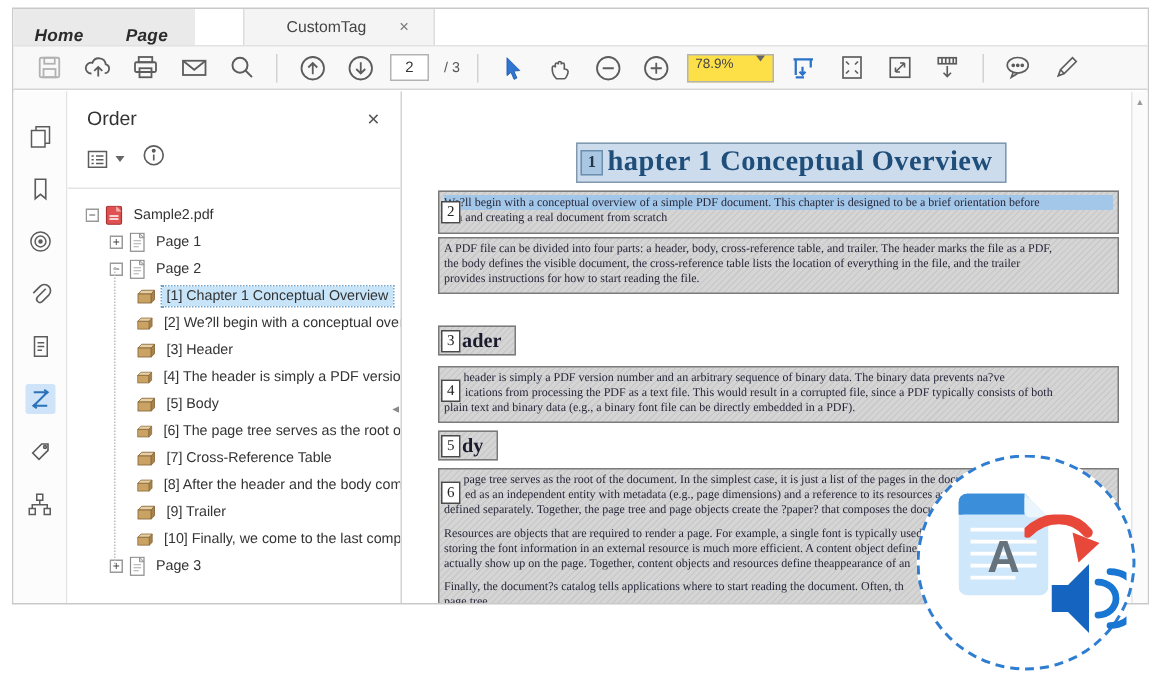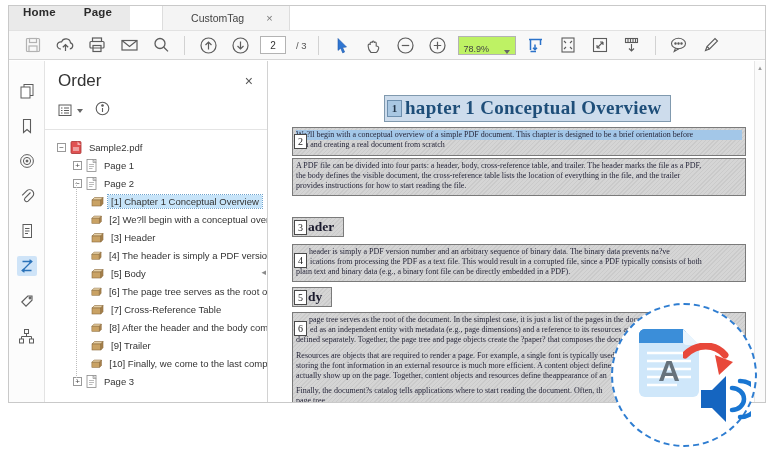--- a/index.html
+++ b/index.html
@@ -4,52 +4,52 @@
 <style>
   * { margin:0; padding:0; box-sizing:border-box; }
   html,body { width:770px; height:450px; background:#fff; overflow:hidden;
     font-family:"Liberation Sans", sans-serif; }
 
   .window { position:absolute; left:8px; top:5px; width:758px; height:398px;
     border:1px solid #c9c9c9; background:#fff; }
 
   
   .tabbar { height:24px; display:flex; align-items:stretch; background:#fff; }
-  .menuseg { background:#eaeaea; display:flex; align-items:flex-start; padding:0 18px 0 14px; gap:28px; }
+  .menuseg { background:#eaeaea; display:flex; align-items:flex-end; padding:0 18px 0 14px; gap:28px;font-style:italic; }
   .menu-item { font-size:11.5px; color:#2b2b2b; font-weight:bold; letter-spacing:.2px; cursor:default; }
   .doc-tab { margin-left:32px; background:#f4f4f4; border-left:1px solid #ddd; border-right:1px solid #ddd;
     display:flex; align-items:center; gap:22px; padding:0 16px; min-width:118px; }
   .doc-tab-label { font-size:10.5px; color:#444;margin-left:12px; }
   .tab-close { font-size:11px; color:#777; line-height:1; }
 
   
   .toolbar { height:30px; background:#f8f8f8; border-top:1px solid #e2e2e2; border-bottom:1px solid #d6d6d6;
     display:flex; align-items:center; padding-left:12px; gap:8px; }
   .tbtn { width:24px; height:22px; display:flex; align-items:center; justify-content:center; flex:none; }
   .tdiv { width:1px; height:19px; background:#d2d2d2; margin:0 3px; flex:none; }
   .pagebox { width:26px; height:18px; border:1px solid #b3b3b3; background:#fff; font-size:10px;
     text-align:center; color:#333; font-family:"Liberation Sans",sans-serif; }
   .pagetotal { font-size:9.5px; color:#555; margin-left:2px; }
-  .zoombox { width:58px; height:19px; border:1px solid #b3b3b3; background:#bef264; display:flex;
-    align-items:flex-end; justify-content:space-between; padding:0 5px; }
+  .zoombox { width:58px; height:19px; border:1px solid #b3b3b3; background:#fde047; display:flex;
+    align-items:flex-start; justify-content:space-between; padding:0 5px; }
   .zoomval { font-size:9px; color:#444; }
   .caret-down { width:0; height:0; border-left:3.5px solid transparent; border-right:3.5px solid transparent;
     border-top:4px solid #666; }
 
   
   .main { position:absolute; top:55px; bottom:0; left:0; right:0; display:flex; }
   .rail { width:36px; border-right:1px solid #e3e3e3; background:#fcfcfc; display:flex;
     flex-direction:column; align-items:center; padding-top:20px; gap:15px; }
   .rail-icon { width:20px; height:20px; display:flex; align-items:center; justify-content:center; border-radius:2px; }
   .rail-icon.selected { background:#cfe4f8; }
 
   
   .panel { width:223px; border-right:1px solid #d2d2d2; background:#fff; position:relative; overflow:hidden; }
   .panel-header { display:flex; justify-content:space-between; align-items:center; padding:10px 14px 2px 13px; }
-  .panel-title { font-size:17px; color:#333; }
+  .panel-title { font-size:13px; color:#333; }
   .panel-close { font-size:14px; color:#555; line-height:1; }
   .panel-opts { display:flex; align-items:center; gap:12px; padding:8px 13px 9px; border-bottom:1px solid #e4e4e4; }
   .opt-group { display:flex; align-items:center; gap:3px; }
 
   .tree { padding:8px 0 0 12px; font-size:9.5px; color:#333; white-space:nowrap; position:relative; }
   .trow { display:flex; align-items:center; height:18px; gap:4px; overflow:hidden; }
   .ind1 { margin-left:16px; } .ind2 { margin-left:34px; }
   .expand { width:9px; height:9px; border:1px solid #999; background:#fff; font-size:8px; line-height:7px;
     text-align:center; color:#444; flex:none; }
   .tlabel { overflow:hidden; text-overflow:clip; padding:1px 3px;text-align:center; }

